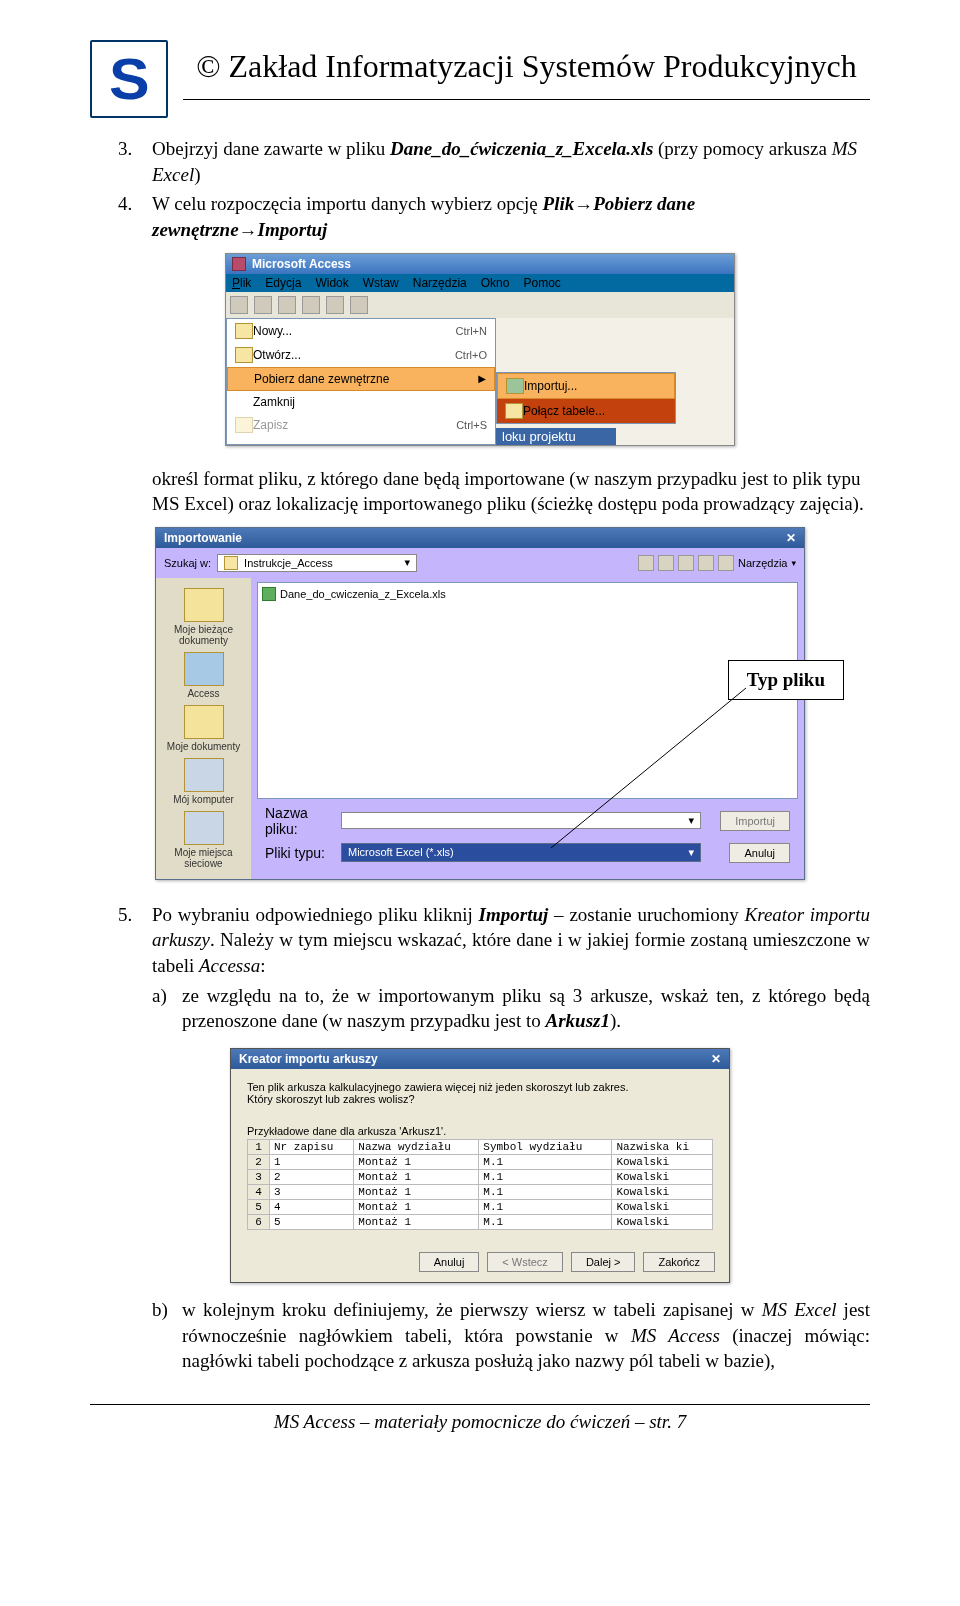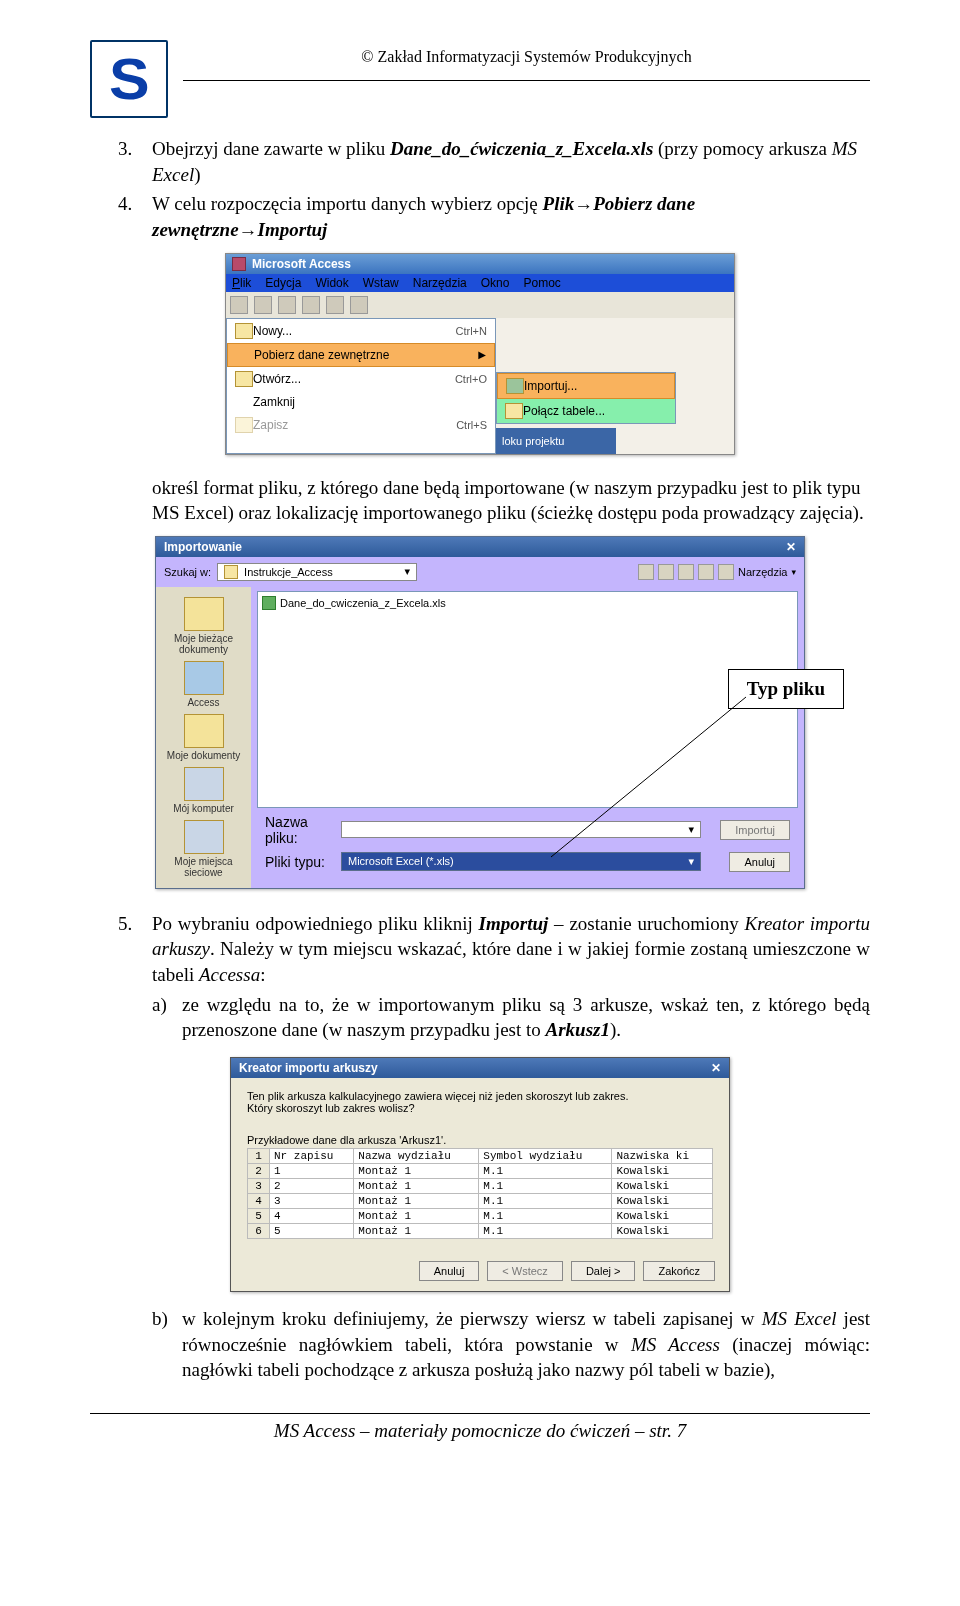--- a/index.html
+++ b/index.html
@@ -33,21 +33,21 @@
     transform: scaleX(1.05);
     position: relative;
   }
   .header-title-wrap {
     flex: 1;
     border-bottom: 1px solid #000;
     padding: 8px 4px 14px 4px;
     display: flex; justify-content: center;
   }
   .header-title {
-    font-size: 16px;
+    font-size: 32px;
   }
   .body-text {
     font-size: 19px;
     line-height: 1.35;
   }
   .ol-item {
     display: flex;
     margin-bottom: 4px;
     padding-left: 28px;
   }
@@ -65,42 +65,42 @@
   
   .sc-access { width: 510px; margin: 10px auto 20px auto; }
   .sc-titlebar {
     background: linear-gradient(#6b9ed6, #3b74c0);
     color: #fff;
     padding: 3px 6px;
     display: flex; align-items: center; gap: 6px;
     font-weight: bold;
   }
   .sc-icon-sq { width: 14px; height: 14px; background: #b84a6a; border: 1px solid #7a2c44; display:inline-block;}
-  .sc-menu { background: #1d4ed8; padding: 2px 6px; display:flex; gap:14px; }
+  .sc-menu { background: #0369a1; padding: 2px 6px; display:flex; gap:14px; }
   .sc-menu span { text-decoration: none; }
   .sc-menu u { text-decoration: underline; }
   .sc-body { background:#f3f0e8; display:flex; }
   .sc-drop {
     background:#fff; border:1px solid #86a; border:1px solid #7a97b8;
     width: 270px;
   }
   .sc-drop-row {
     display:flex; align-items:center;
     padding: 4px 8px;
     gap: 0;
     border-bottom: 0;
     color:#000;
   }
   .sc-drop-row .ic { width:18px; height:16px; background:#f7e6a3; border:1px solid #b49335; }
   .sc-drop-row .shortcut { margin-left:auto; color:#555; font-size:11px;}
   .sc-drop-row.sel { background:#f9b25d; border:1px solid #d68b28; }
   .sc-drop-row.disabled { color:#999; }
   .sc-drop-row .arrow { margin-left:auto; font-size:10px;}
   .sc-sub {
-    background:#86efac; border:1px solid #7a97b8;
+    background:#c2410c; border:1px solid #7a97b8;
     width: 180px;
     align-self: flex-start;
     margin-top: 54px;
   }
   .sc-toolbar-ic {
     display:flex; gap:6px; padding:4px; background:#e8e5d9;
   }
   .sc-toolbar-ic span { width:18px; height:18px; background:#cfcabb; border:1px solid #999; }
   
   .sc-dialog {
@@ -227,29 +227,29 @@
       <span></span>
       <span></span>
   </div>
   <div class="sc-body">
     <div class="sc-drop">
       <div class="sc-drop-row">
           <span class="ic"></span>
           <span>Nowy...</span>
           <span class="shortcut">Ctrl+N</span>
         </div>
+      <div class="sc-drop-row">
+          <span class="ic"></span>
+          <span>Otwórz...</span>
+          <span class="shortcut">Ctrl+O</span>
+        </div>
       <div class="sc-drop-row sel">
           <span style="width:18px"></span>
           <span>Pobierz dane zewnętrzne</span>
           <span class="arrow">▶</span>
-        </div>
-      <div class="sc-drop-row">
-          <span class="ic"></span>
-          <span>Otwórz...</span>
-          <span class="shortcut">Ctrl+O</span>
         </div>
       <div class="sc-drop-row">
           <span style="width:18px"></span>
           <span>Zamknij</span>
         </div>
       <div class="sc-drop-row disabled">
           <span class="ic" style="opacity:.4"></span>
           <span>Zapisz</span>
           <span class="shortcut">Ctrl+S</span>
         </div>
@@ -259,21 +259,21 @@
       <div class="sc-sub" style="margin-top:0">
         <div class="sc-drop-row sel">
             <span class="ic" style="background:#9bc49b"></span>
             <span>Importuj...</span>
           </div>
         <div class="sc-drop-row">
             <span class="ic"></span>
             <span>Połącz tabele...</span>
           </div>
       </div>
-      <div style="background:#3b66a6;color:#fff;font-size:11px;padding:7px 6px;margin-top:4px;width:120px">loku projektu</div>
+      <div style="background:#3b66a6;color:#fff;font-size:13px;padding:1px 6px;margin-top:4px;width:120px">loku projektu</div>
     </div>
   </div>
 </div>
 
 <div class="body-text indent-block">
   <span>określ format pliku, z którego dane będą importowane (w naszym przypadku jest to plik typu MS Excel) oraz lokalizację importowanego pliku (ścieżkę dostępu poda prowadzący zajęcia).</span>
 </div>
 
 <div class="screenshot sc-dialog" style="position:relative;">
   <div class="sc-dlg-title">

